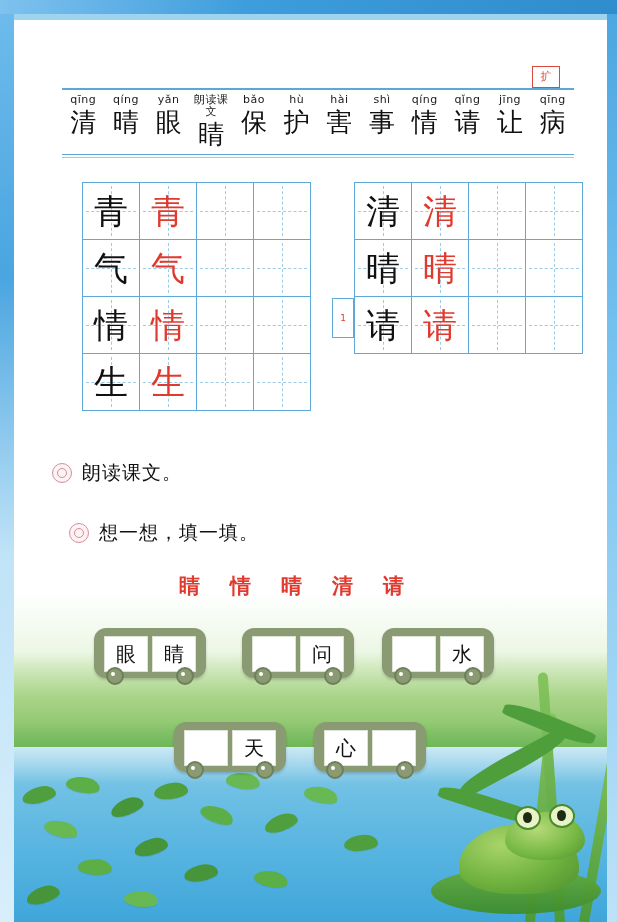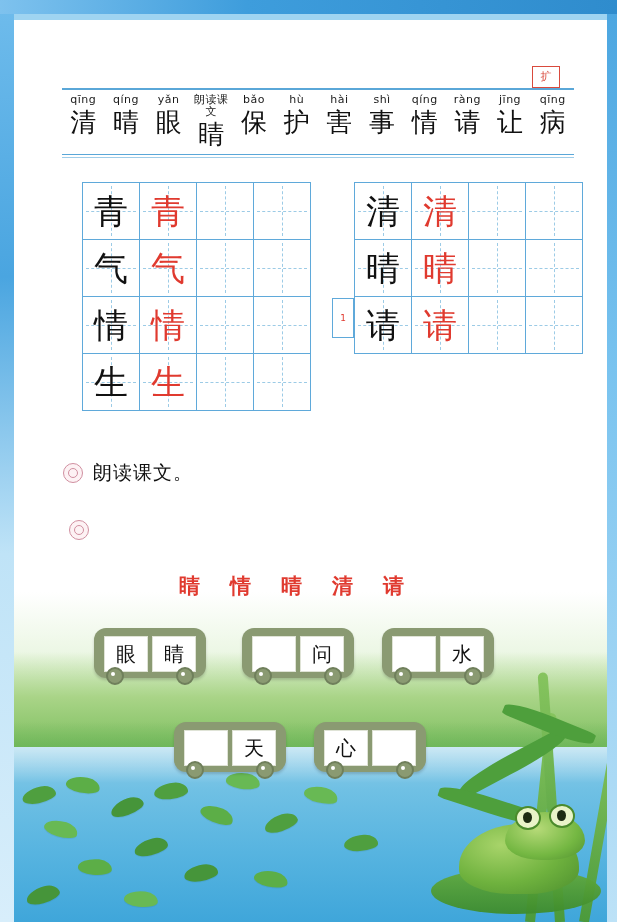--- a/index.html
+++ b/index.html
@@ -272,21 +272,21 @@
     background: #ffffff;
   }
 
   
   .task {
     position: absolute;
     display: flex;
     align-items: center;
     gap: 10px;
   }
-  .task-1 { left: 49px; top: 440px; }
+  .task-1 { left: 38px; top: 440px; }
   .task-2 { left: 55px; top: 500px; }
   .task-bullet {
     width: 18px; height: 18px;
     border-radius: 50%;
     border: 1.5px solid #d08fa0;
     background: #fdf2f4;
     position: relative;
   }
   .task-bullet::after {
     content: "";
@@ -461,21 +461,21 @@
         </div>
         <div class="char-cell">
           <div class="py">shì</div>
           <div class="hz">事</div>
         </div>
         <div class="char-cell">
           <div class="py">qíng</div>
           <div class="hz">情</div>
         </div>
         <div class="char-cell">
-          <div class="py">ràng</div>
+          <div class="py">qǐng</div>
           <div class="hz">请</div>
         </div>
         <div class="char-cell">
           <div class="py">jīng</div>
           <div class="hz">让</div>
         </div>
         <div class="char-cell">
           <div class="py">qīng</div>
           <div class="hz">病</div>
         </div>
@@ -638,20 +638,21 @@
       </tbody>
         </table>
     </div>
 
     <div class="task task-1">
       <div class="task-bullet"></div>
       <div class="task-text">朗读课文。</div>
     </div>
     <div class="task task-2">
       <div class="task-bullet"></div>
+      <div class="task-text">想一想，填一填。</div>
     </div>
 
     <div class="red-row">
       <span class="rc">睛</span>
       <span class="rc">情</span>
       <span class="rc">晴</span>
       <span class="rc">清</span>
       <span class="rc">请</span>
     </div>
 

